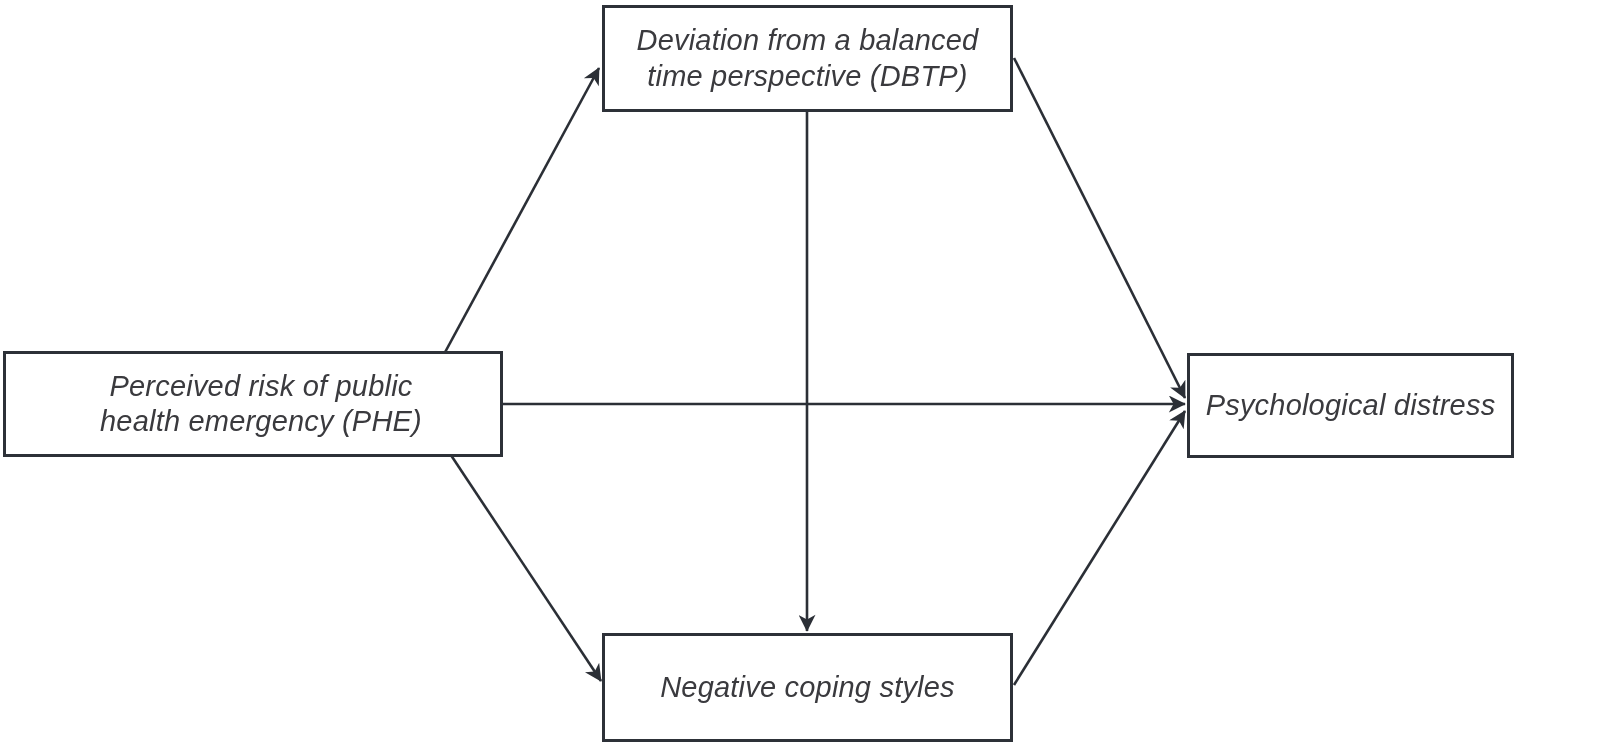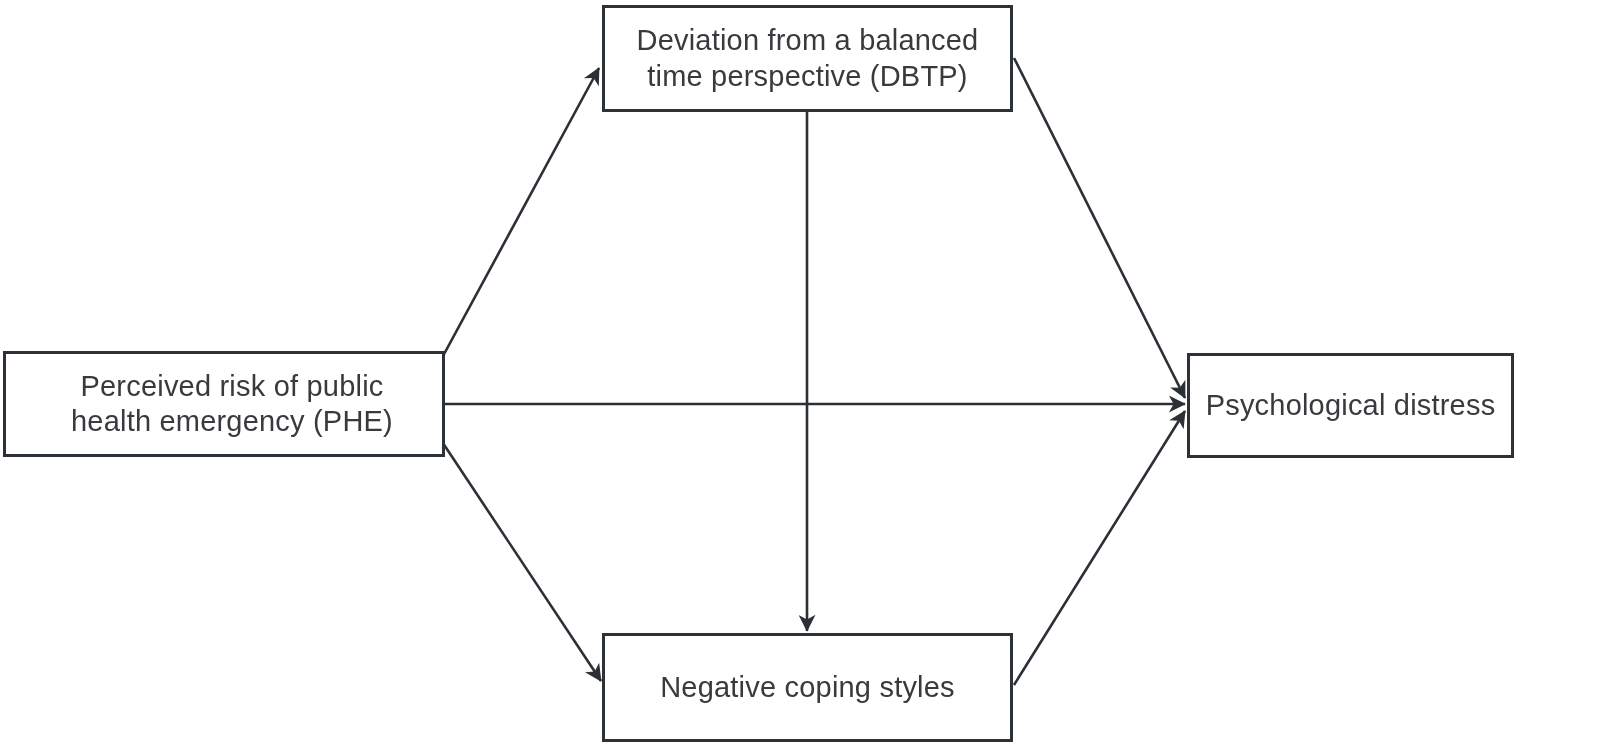--- a/index.html
+++ b/index.html
@@ -7,20 +7,21 @@
     padding: 0;
     background: #ffffff;
   }
   .canvas {
     position: relative;
     width: 1605px;
     height: 749px;
     background: #ffffff;
     font-family: "Liberation Sans", sans-serif;
     overflow: hidden;
+    font-style: italic;
   }
   .edges-layer {
     position: absolute;
     left: 0;
     top: 0;
     width: 1605px;
     height: 749px;
     pointer-events: none;
   }
   .node {
@@ -34,21 +35,21 @@
     text-align: center;
   }
   .node .label {
     font-size: 29px;
     line-height: 1.22;
     color: #3a3a3e;
     letter-spacing: 0.2px;
   }
   .node-dbtp     { left: 602px;  top: 5px;   width: 411px; height: 107px; }
   .node-dbtp .label     { max-width: 372px; }
-  .node-phe      { left: 3px;    top: 351px; width: 442px; height: 106px; padding-left: 16px; }
+  .node-phe      { left: 3px;    top: 351px; width: 500px; height: 106px; padding-left: 16px; }
   .node-phe .label      { max-width: 372px; }
   .node-distress { left: 1187px; top: 353px; width: 327px; height: 105px; }
   .node-coping   { left: 602px;  top: 633px; width: 411px; height: 109px; text-align: center; }
 </style>
 </head>
 <body>
 
 <div class="canvas">
 
   <svg id="edges-svg" class="edges-layer" width="1605" height="749" viewBox="0 0 1605 749" xmlns="http://www.w3.org/2000/svg">

